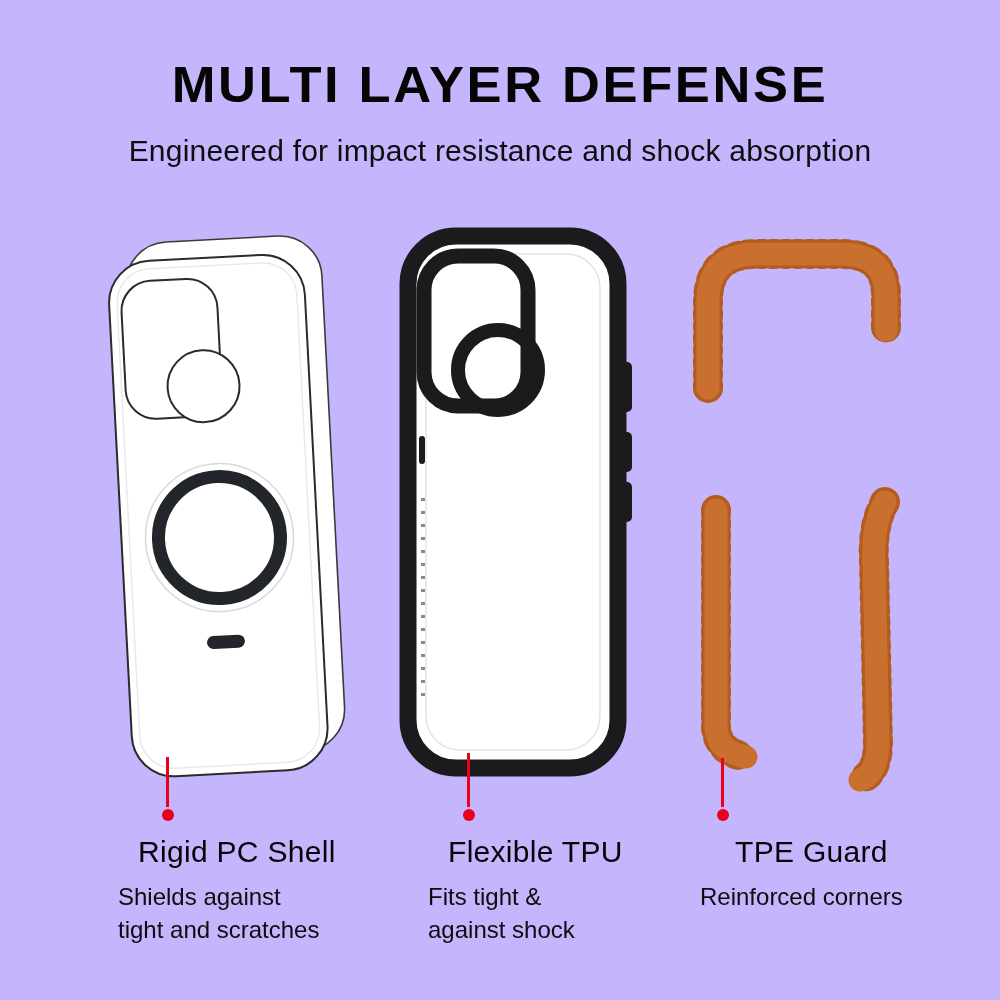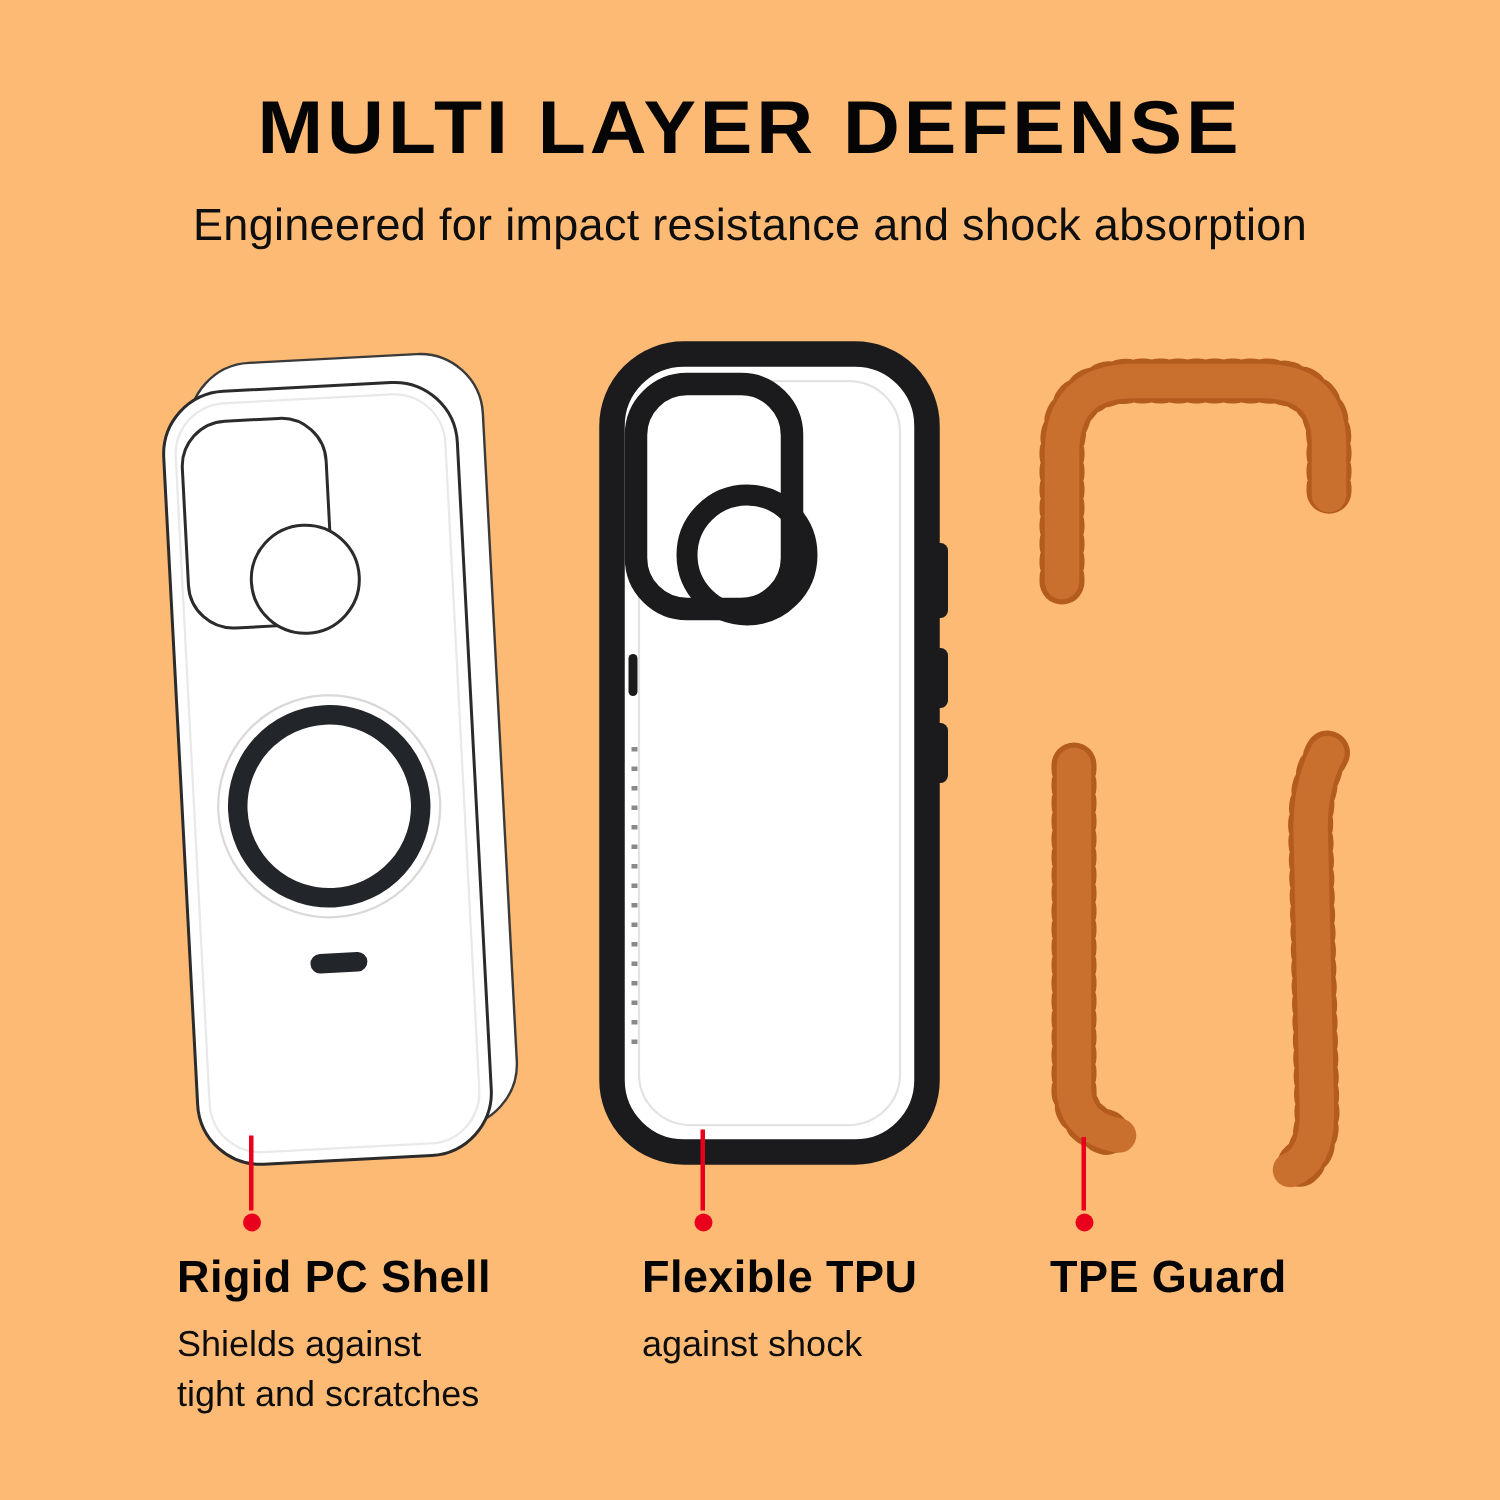--- a/index.html
+++ b/index.html
@@ -1,32 +1,32 @@
 <!DOCTYPE html>
 <html><head>
 <meta charset="utf-8">
 <style>
   * { margin:0; padding:0; box-sizing:border-box; }
   html, body { width:1000px; height:1000px; }
   body { font-family:"Liberation Sans", sans-serif; background:#ffffff; color:#0a0a0a; }
-  .canvas { position:relative; width:1000px; height:1000px; background:#fdba74; overflow:hidden; }
+  .canvas { position:relative; width:1000px; height:1000px; background:#c4b5fd; overflow:hidden; }
 
   .header { position:absolute; top:56px; left:0; width:1000px; text-align:center; }
   .title { font-size:50px; font-weight:800; letter-spacing:2.5px; color:#050505; transform:scaleX(1.05); transform-origin:center; }
   .subtitle { margin-top:20px; font-size:30px; font-weight:400; letter-spacing:.2px; color:#0e0e0e; }
 
   .product { position:absolute; }
   .product svg { overflow:visible; display:block; }
 
   .callout { position:absolute; width:3px; background:#e8001c; }
   .callout .dot { position:absolute; left:50%; bottom:-14px; transform:translateX(-50%);
                   width:12px; height:12px; border-radius:50%; background:#e8001c; }
 
   .feature { position:absolute; top:835px; }
-  .feature h2 { font-size:30px; font-weight:700; letter-spacing:.3px; color:#050505; }
+  .feature h2 { font-size:30px; font-weight:400; letter-spacing:.3px; color:#050505;margin-left:20px; }
   .feature .desc { margin-top:11px; font-size:24px; line-height:1.38; color:#0d0d0d; }
   .feature .desc span { display:block; }
 
   .f1 { left:118px; } .f2 { left:428px; } .f3 { left:700px;text-align:center; }
   .c1 { left:166px; top:757px; height:50px; }
   .c2 { left:467px; top:753px; height:54px; }
   .c3 { left:721px; top:758px; height:49px; }
   .p1 { left:112px; top:233px; }
   .p2 { left:396px; top:226px; }
   .p3 { left:692px; top:230px; }
@@ -99,23 +99,25 @@
     <h2>Rigid PC Shell</h2>
     <div class="desc">
       <span>Shields against</span>
       <span>tight and scratches</span>
     </div>
   </div>
 
   <div class="feature f2">
     <h2>Flexible TPU</h2>
     <div class="desc">
+      <span>Fits tight &amp;</span>
       <span>against shock</span>
     </div>
   </div>
 
   <div class="feature f3">
     <h2>TPE Guard</h2>
     <div class="desc">
+      <span>Reinforced corners</span>
     </div>
   </div>
 
 </div>
 
 </body></html>

